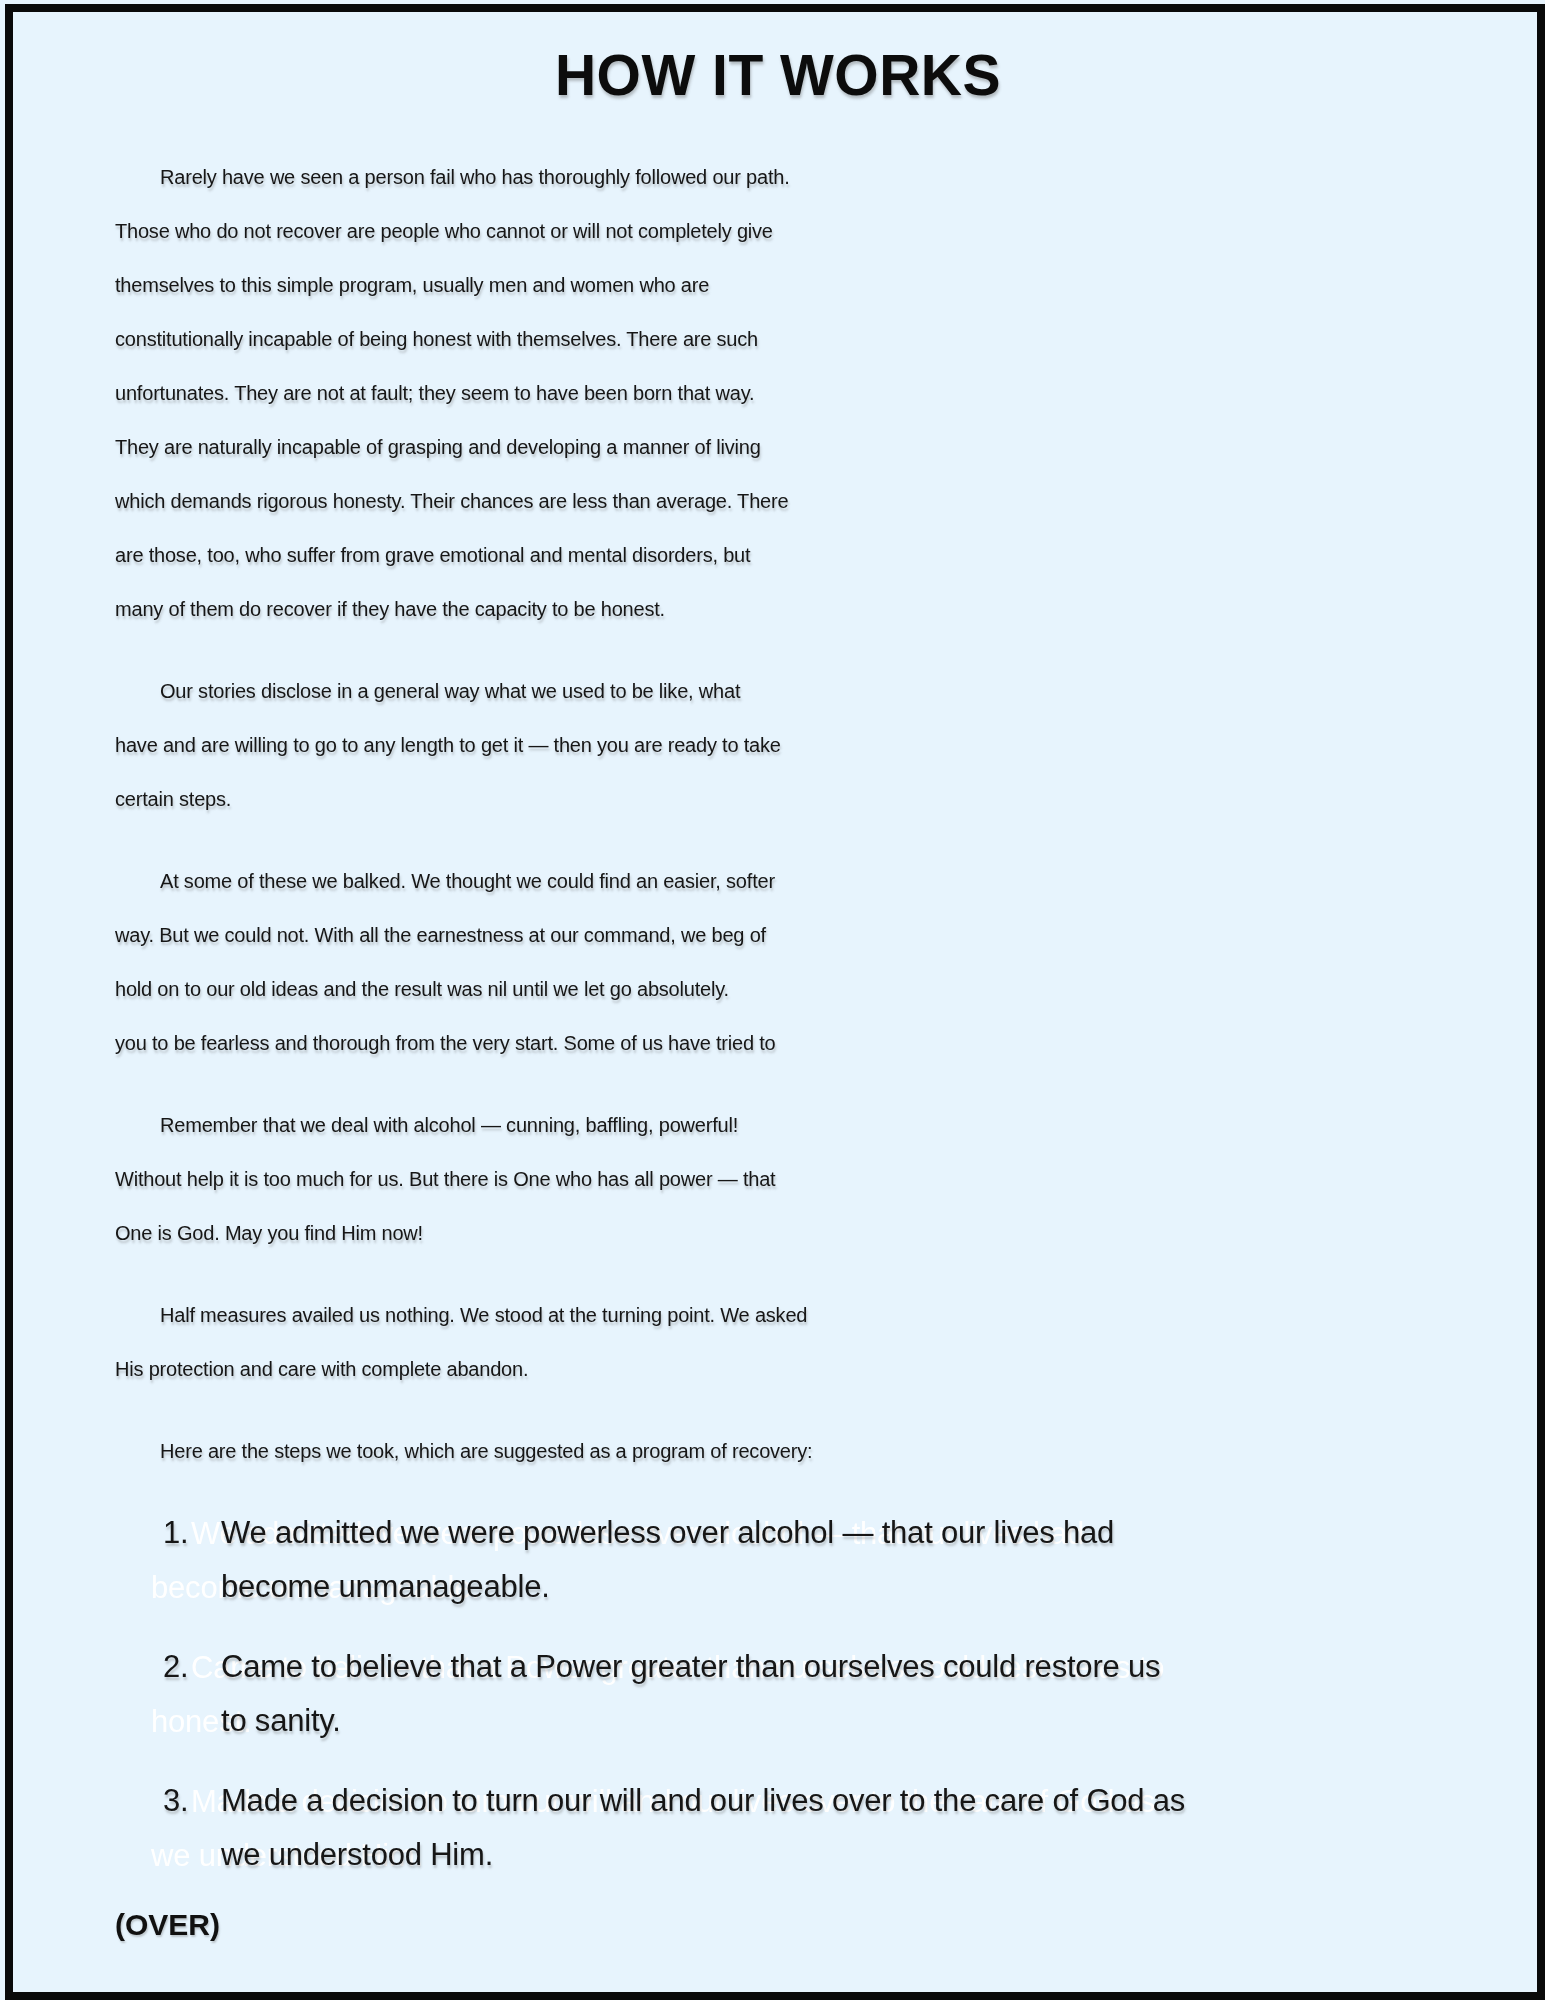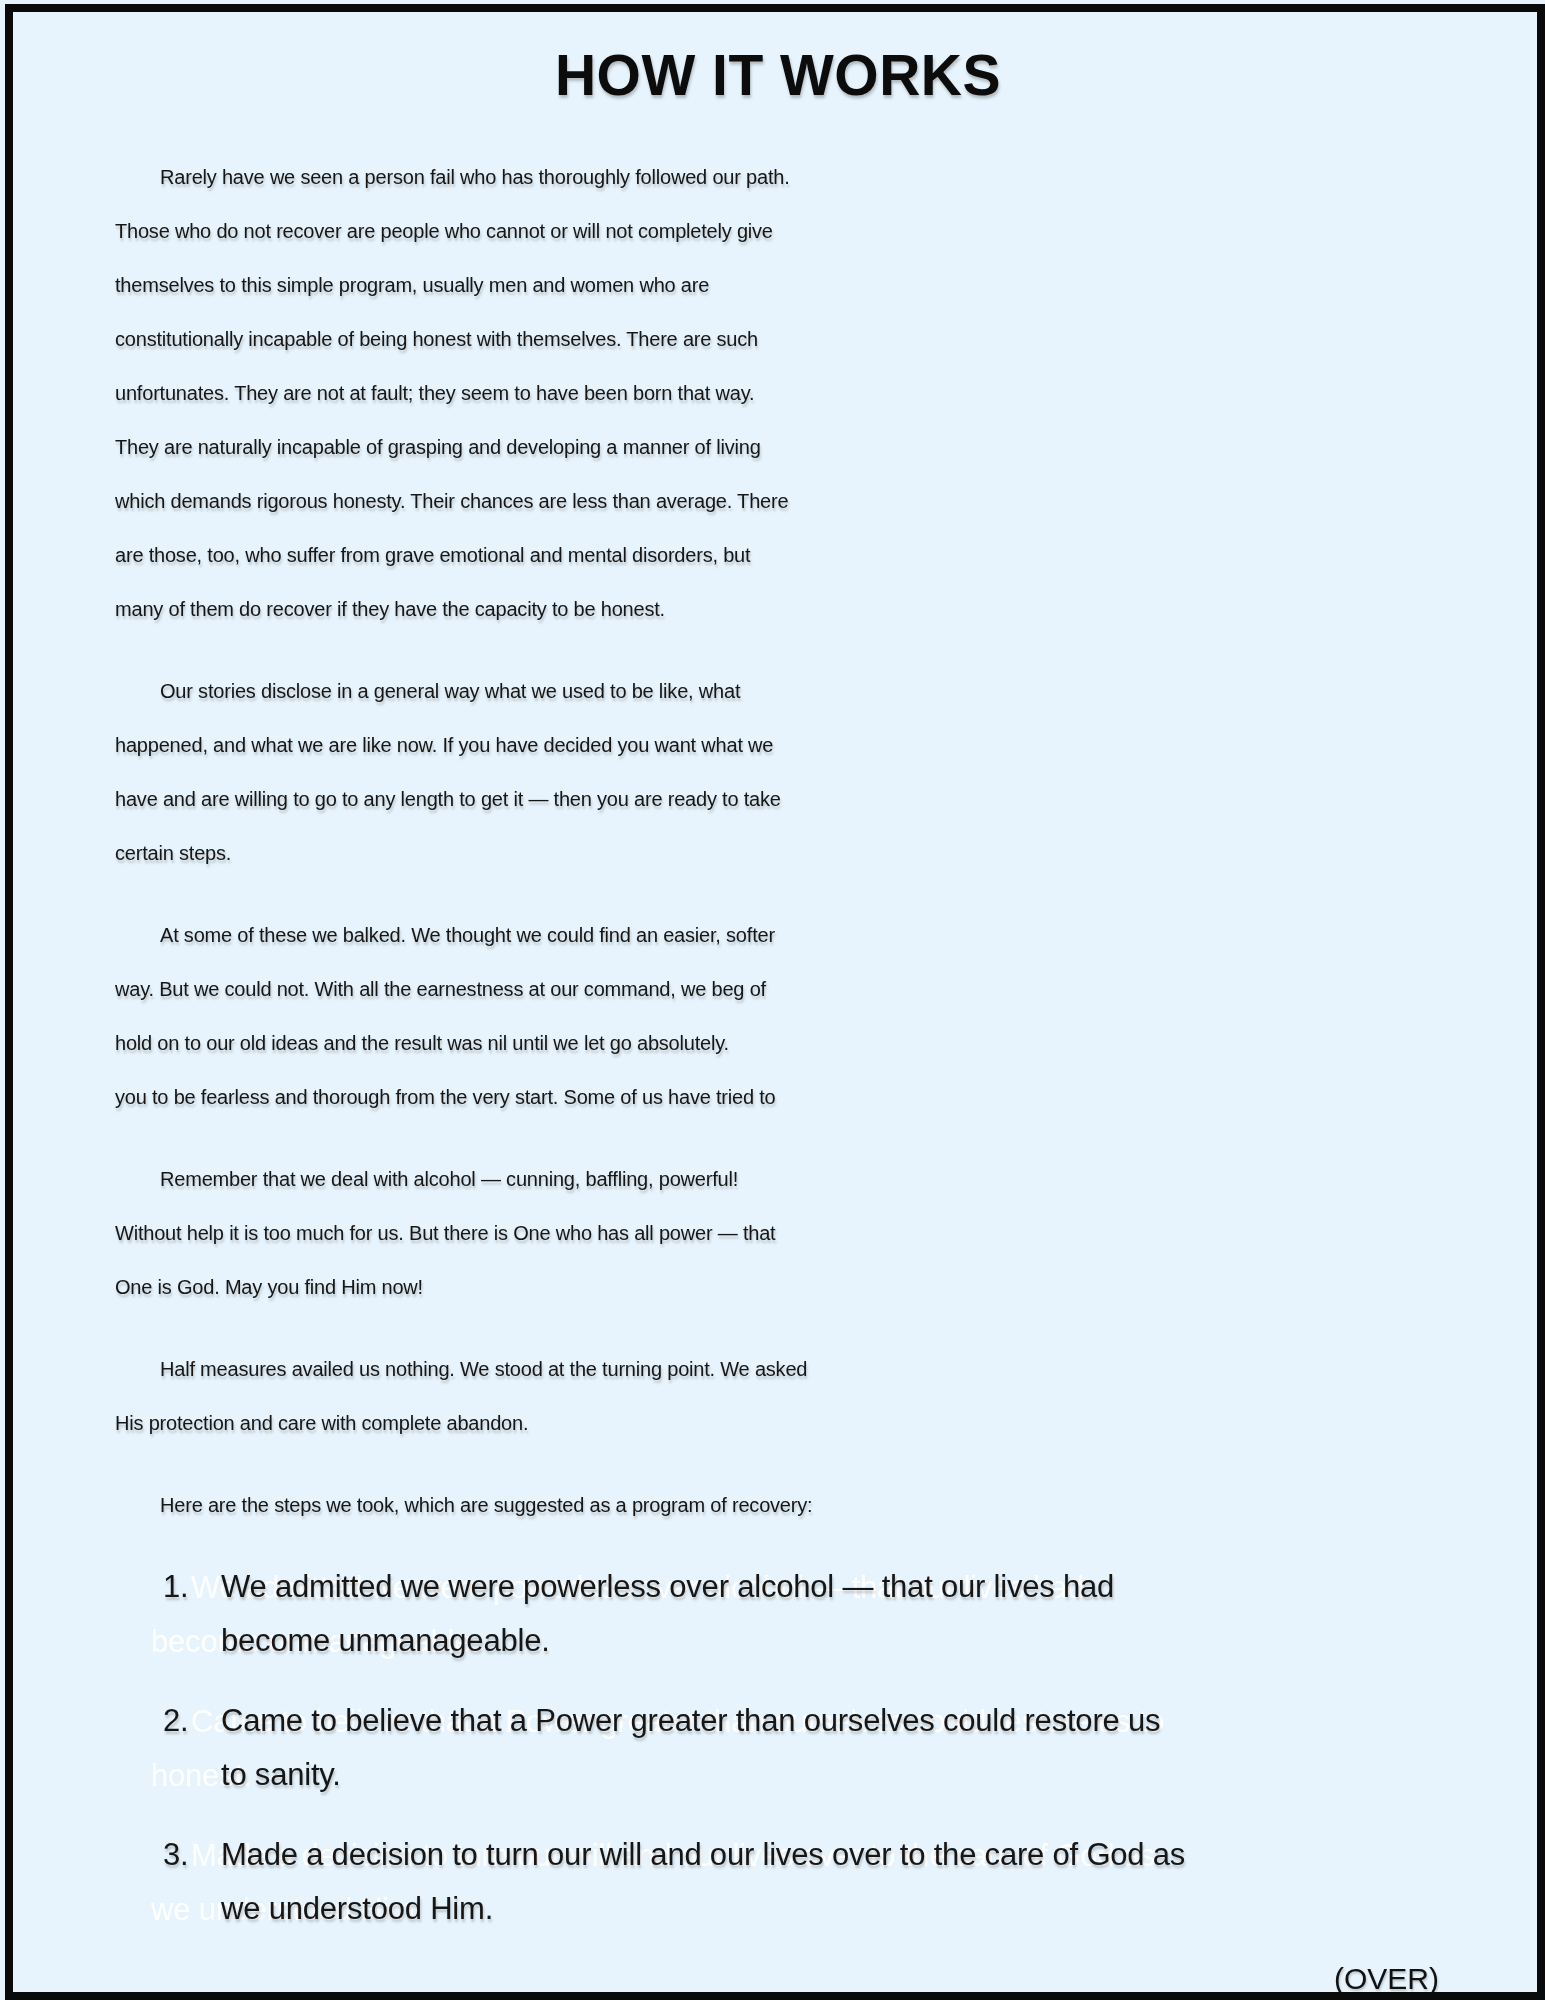--- a/index.html
+++ b/index.html
@@ -76,22 +76,22 @@
     color: #ffffff;
     z-index: 0;
   }
   .ghost .tline.fl { text-indent: 40px; }
   .step-main {
     position: relative;
     z-index: 1;
     text-shadow: 1px 3px 2.5px rgba(90,90,90,0.32);
   }
   .over {
-    text-align: right;
-    font-weight: normal;
+    text-align: left;
+    font-weight: bold;
     font-size: 30px;
     color: #111111;
     margin-top: 16px;
     padding-right: 2px;
     text-shadow: 1px 2px 2px rgba(90,90,90,0.3);
   }
 </style>
 </head>
 <body>
 
@@ -106,21 +106,20 @@
     <span class="tline">constitutionally incapable of being honest with themselves. There are such</span>
     <span class="tline">unfortunates. They are not at fault; they seem to have been born that way.</span>
     <span class="tline">They are naturally incapable of grasping and developing a manner of living</span>
     <span class="tline">which demands rigorous honesty. Their chances are less than average. There</span>
     <span class="tline">are those, too, who suffer from grave emotional and mental disorders, but</span>
     <span class="tline">many of them do recover if they have the capacity to be honest.</span>
   </p>
 
   <p class="para">
     <span class="tline fl">Our stories disclose in a general way what we used to be like, what</span>
-    <span class="tline">happened, and what we are like now. If you have decided you want what we</span>
     <span class="tline">have and are willing to go to any length to get it — then you are ready to take</span>
     <span class="tline">certain steps.</span>
   </p>
 
   <p class="para">
     <span class="tline fl">At some of these we balked. We thought we could find an easier, softer</span>
     <span class="tline">way. But we could not. With all the earnestness at our command, we beg of</span>
     <span class="tline">hold on to our old ideas and the result was nil until we let go absolutely.</span>
     <span class="tline">you to be fearless and thorough from the very start. Some of us have tried to</span>
   </p>

